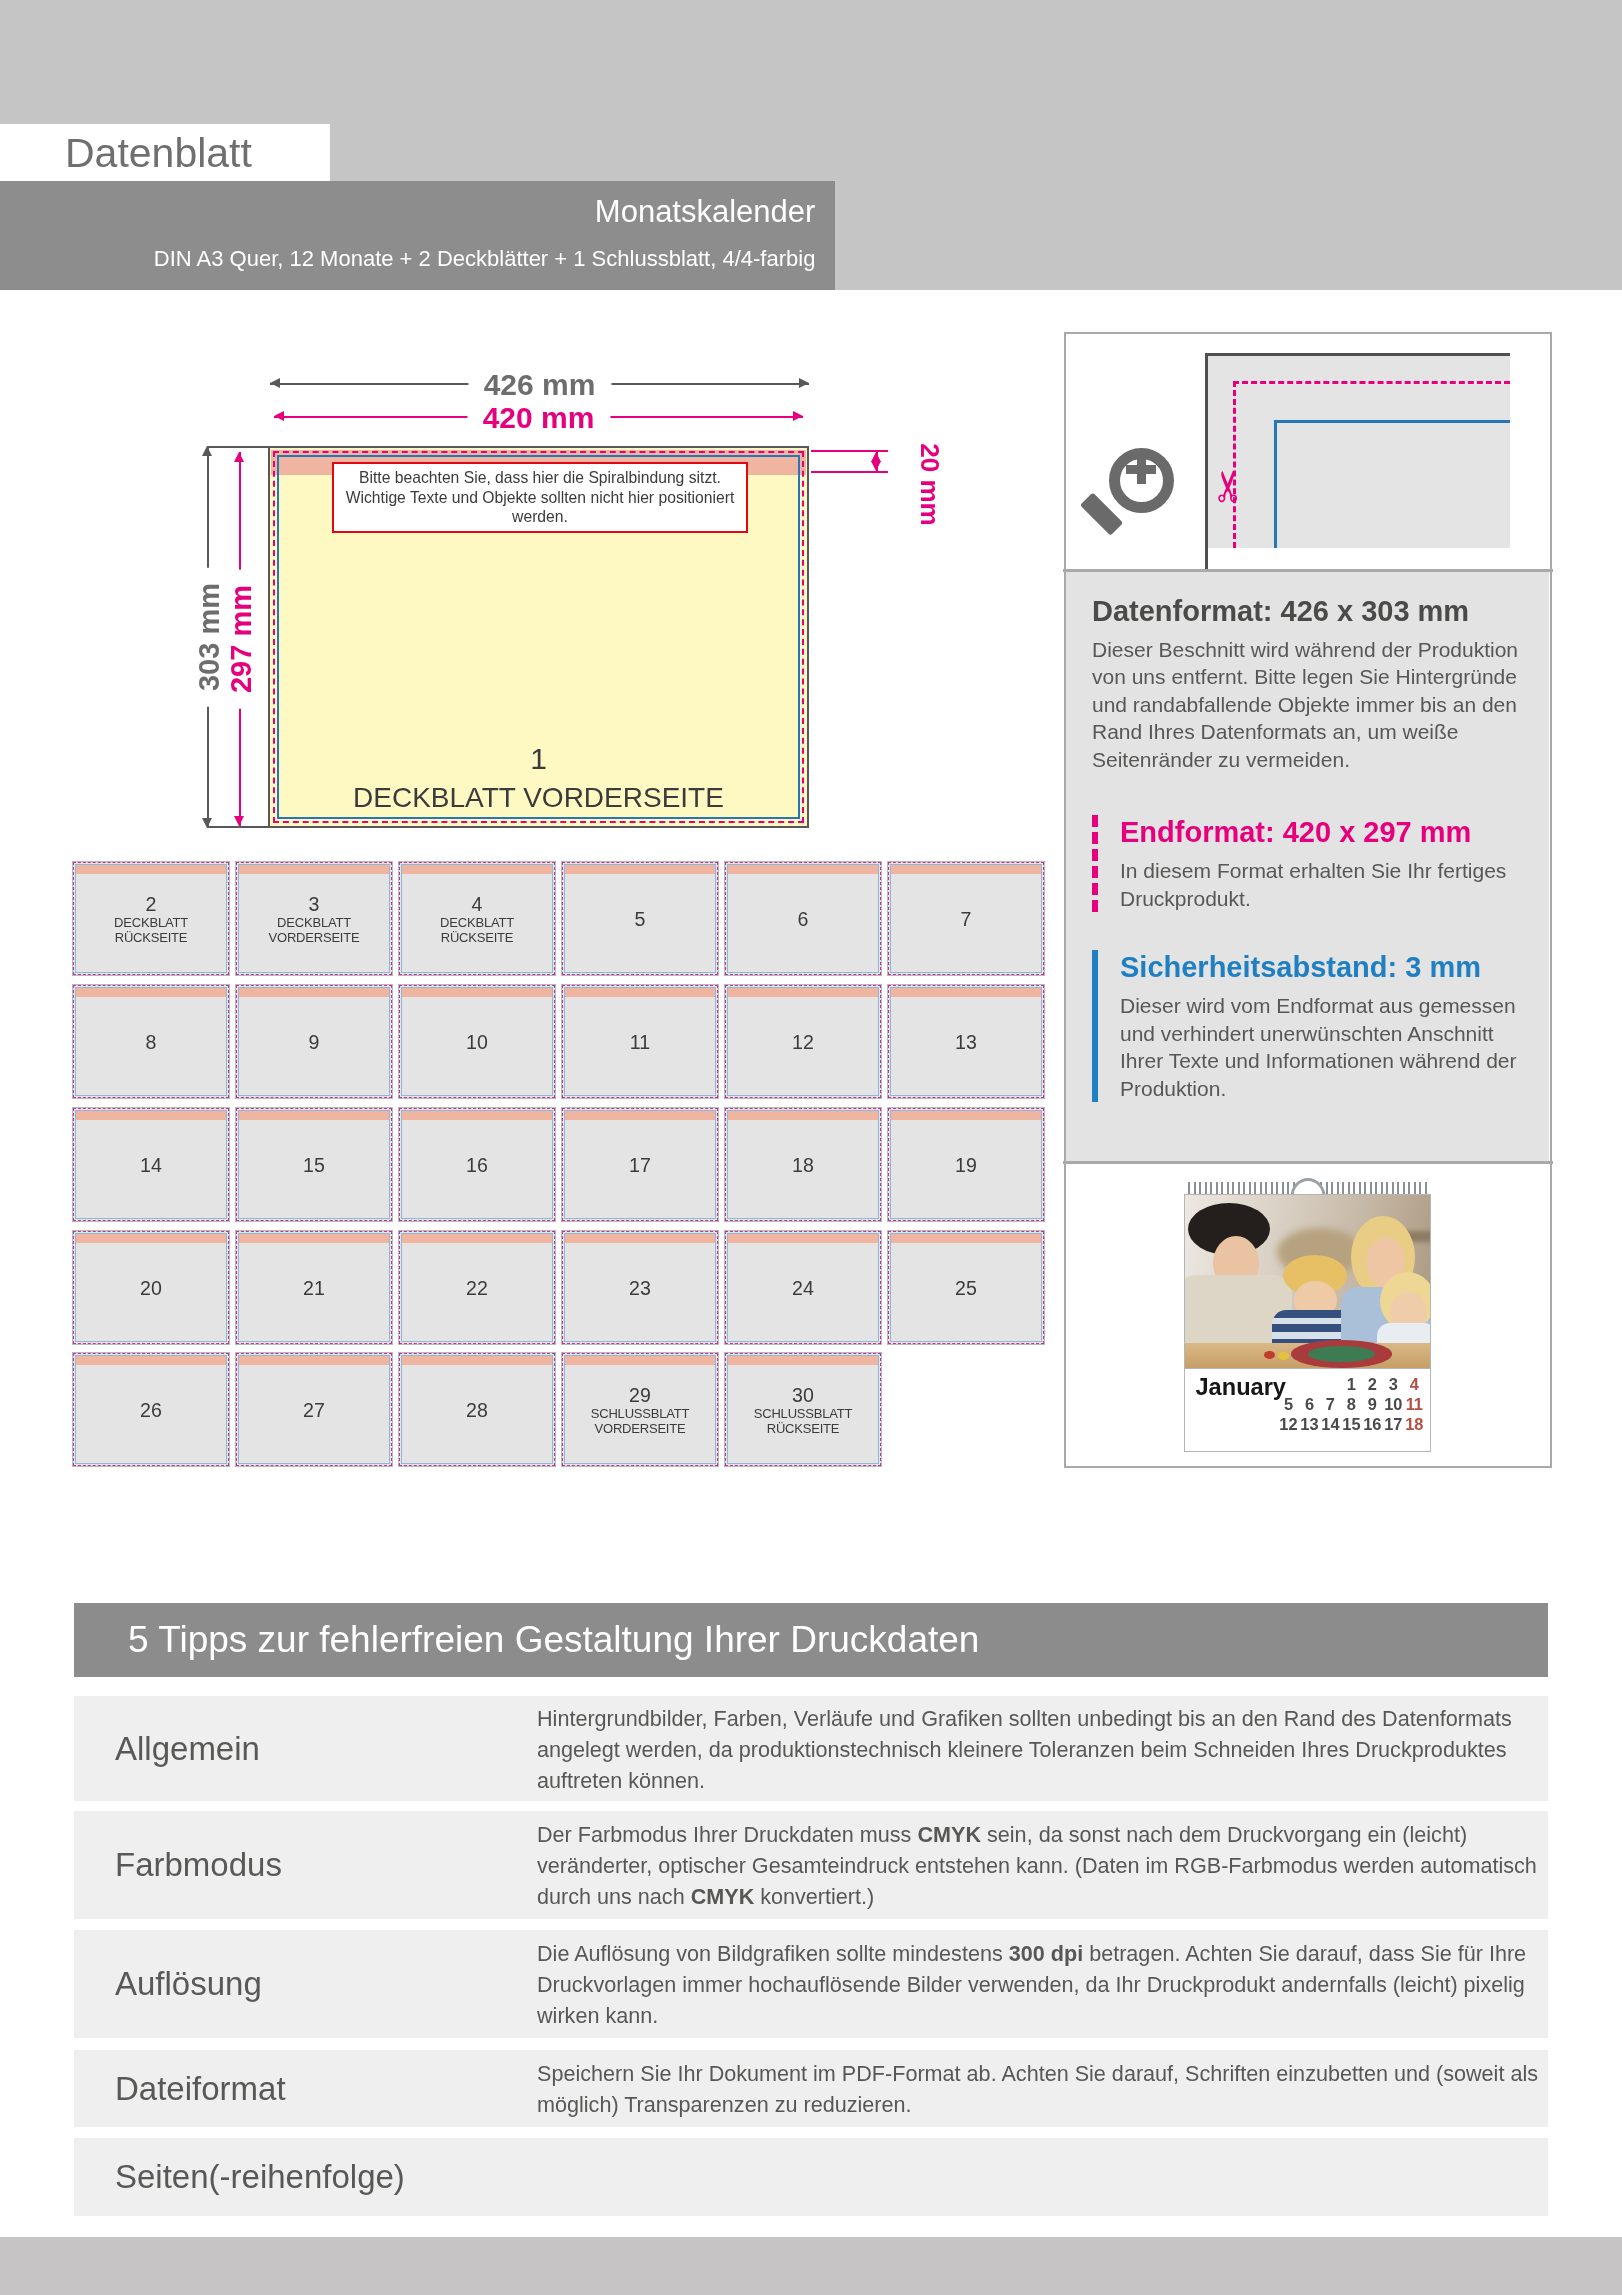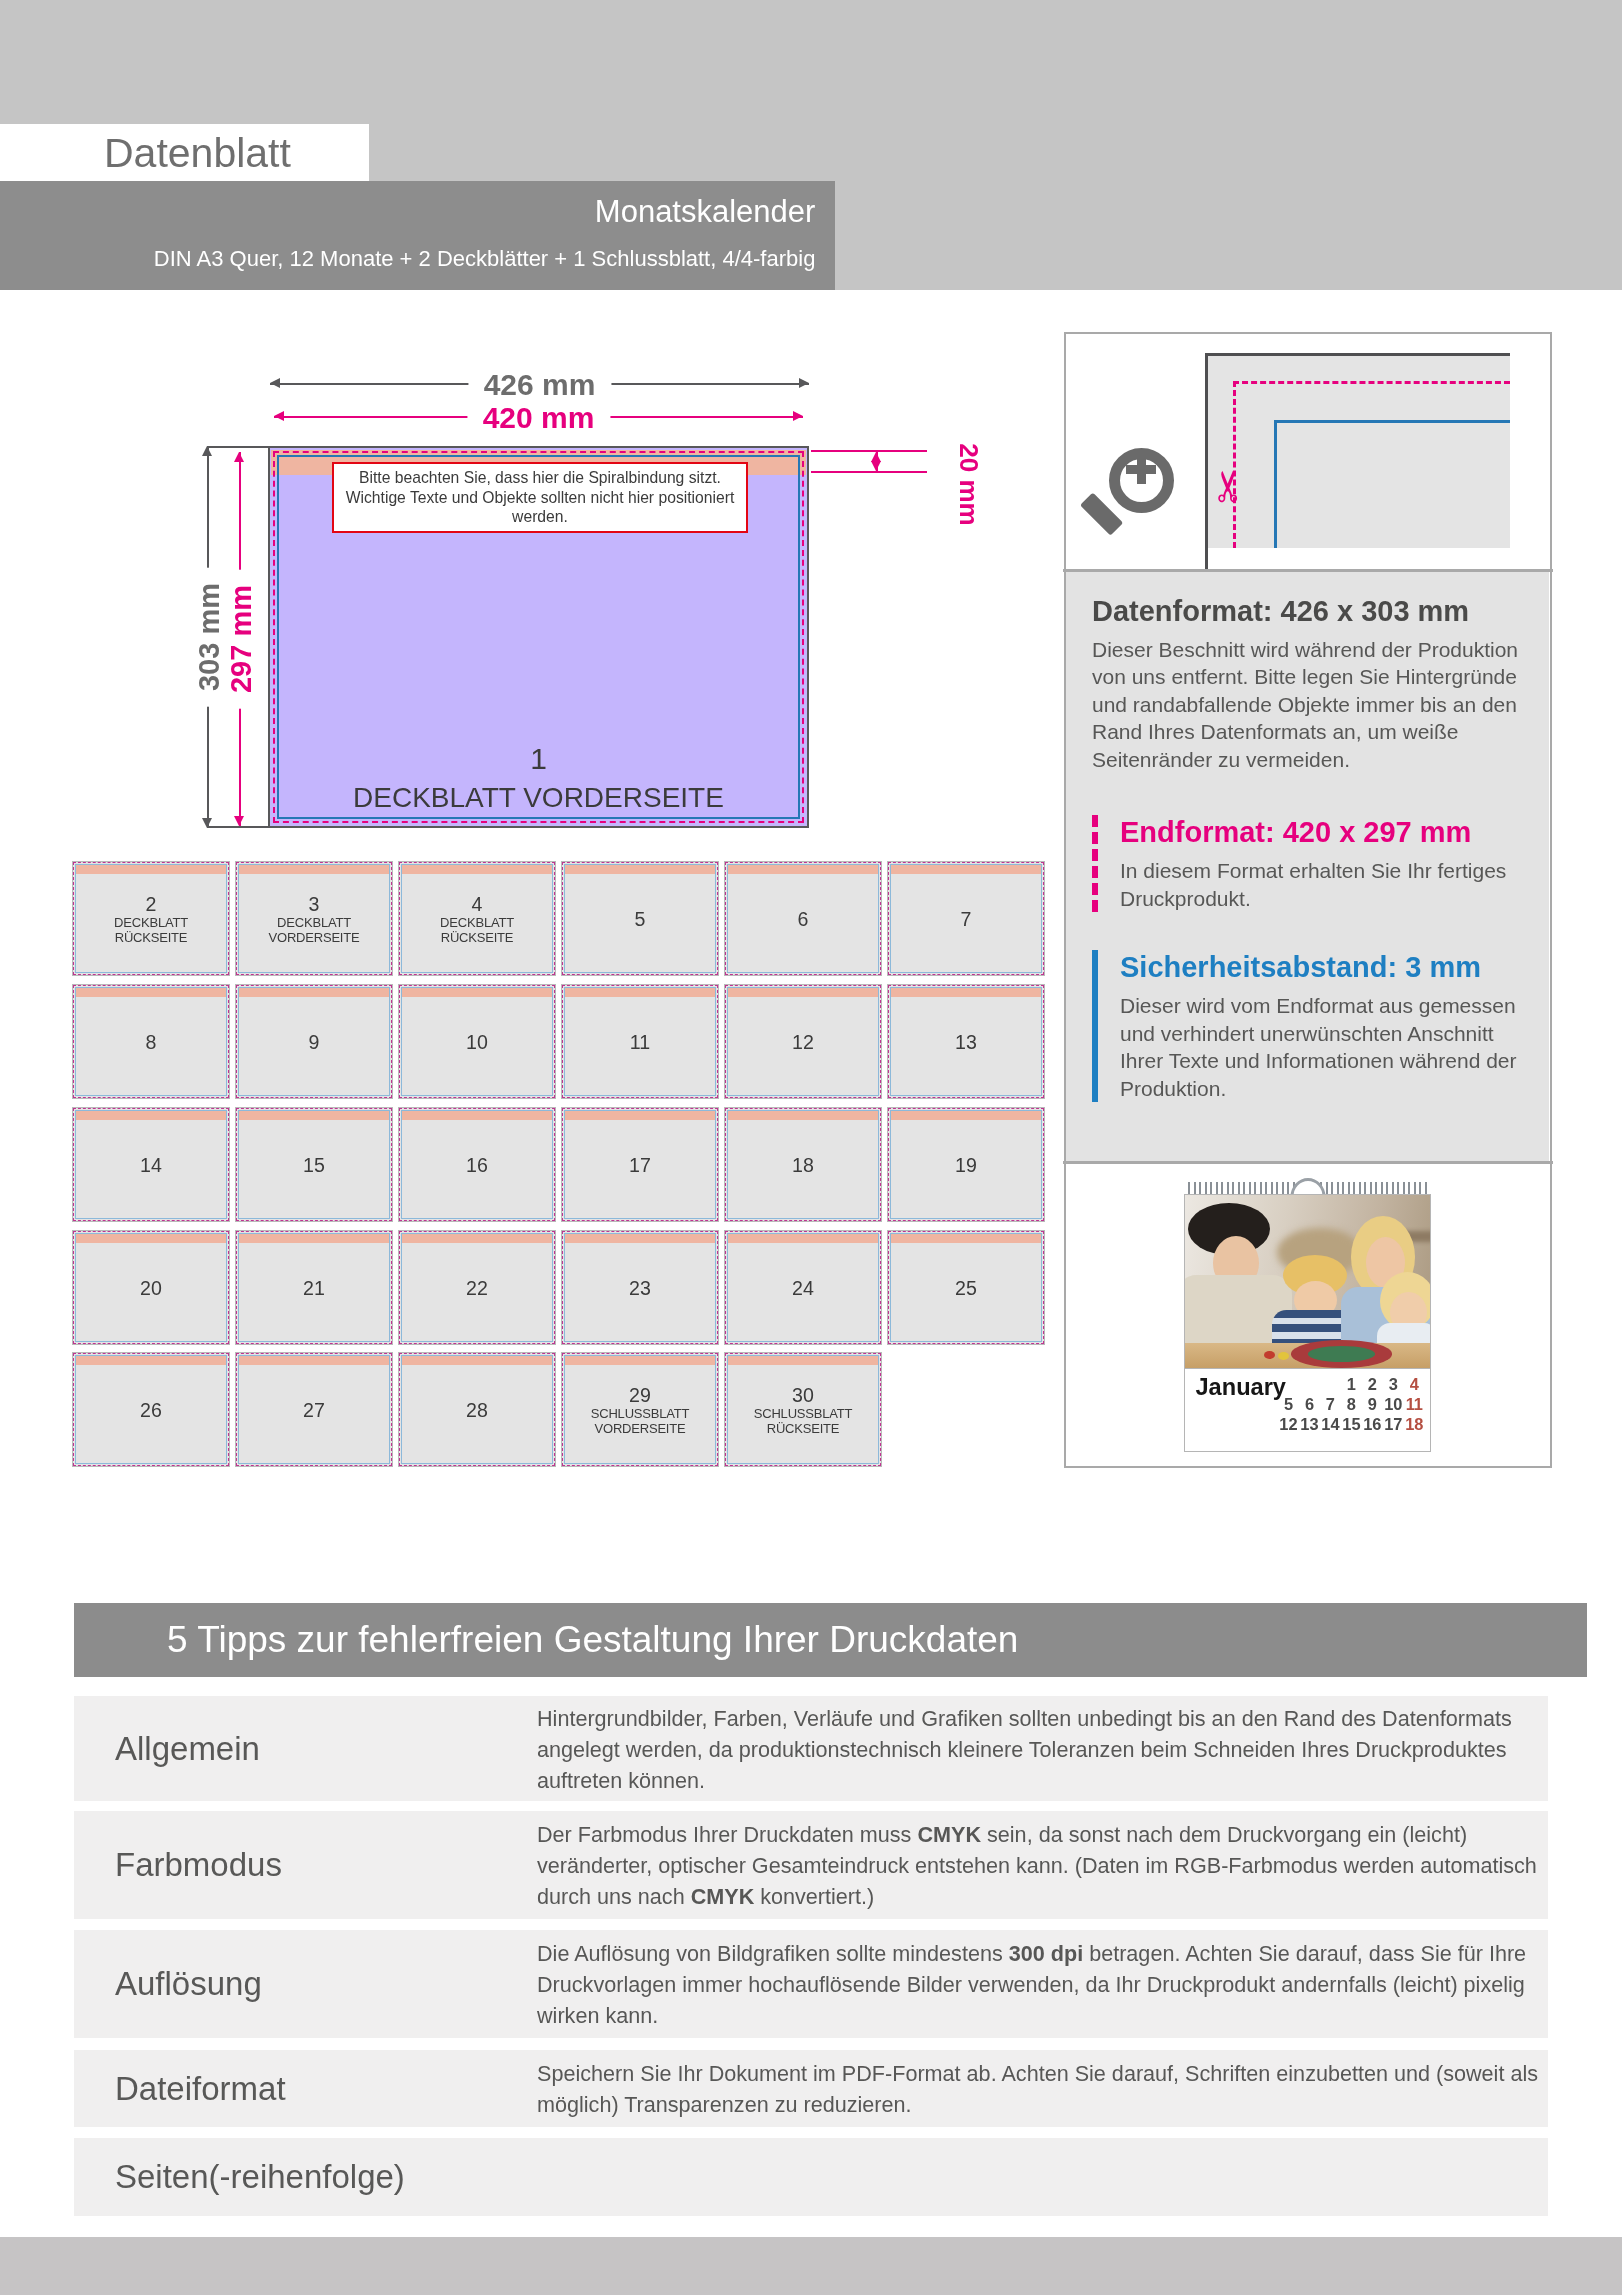--- a/index.html
+++ b/index.html
@@ -1,18 +1,18 @@
 <!DOCTYPE html>
 <html style="font-size:10.5px"><head>
 <meta charset="utf-8">
 <style>
   html,body{margin:0;padding:0;}
   body{width:1623px;height:2295px;position:relative;background:#fff;
        font-family:"Liberation Sans",sans-serif;color:#3b3b3b;overflow:hidden;}
-  .abs{position:absolute;padding-left:39px;}
+  .abs{position:absolute;}
 
   
   #hdr-bg{left:0;top:0;width:1623px;height:290px;background:#c5c5c5;}
   #hdr-white{left:0;top:124px;width:330px;height:58px;background:#fff;}
   #hdr-white span{display:block;padding-left:65px;line-height:58px;font-size:41px;color:#6f6f6f;}
   #hdr-band{left:0;top:181px;width:835px;height:109px;background:#8d8d8d;color:#fff;
             display:flex;flex-direction:column;align-items:flex-end;padding-right:19.6px;box-sizing:border-box;}
   #hdr-band .t1{font-size:31px;line-height:60px;margin-top:1.3px;}
   #hdr-band .t2{font-size:22px;line-height:34px;}
 
@@ -35,21 +35,21 @@
       background:#fff;padding:0 15.7px;font-size:29px;font-weight:700;white-space:nowrap;}
   #dim426{left:270px;top:366px;width:539px;color:#58585a;text-align:center;} #dim426 .lb{color:#6d6d6d;}
   #dim420{left:274px;top:399px;width:529px;color:#e6007e;}
   #dim303{left:190px;top:446px;height:382px;color:#58585a;} #dim303 .lb{color:#6d6d6d;}
   #dim297{left:222px;top:452px;height:374px;color:#e6007e;}
   #ext-t{left:208px;top:446px;width:62px;height:2px;background:#58585a;}
   #ext-b{left:208px;top:826px;width:62px;height:2px;background:#58585a;}
 
   
   #box1{left:268px;top:446px;width:541px;height:382px;border:2px solid #58585a;
-        background:#c4b5fd;box-sizing:border-box;}
+        background:#fef9c3;box-sizing:border-box;}
   #box1 .salmon1{position:absolute;left:0.7px;right:0.7px;top:2px;height:25px;background:#efb5a1;}
   #box1 .trim1{position:absolute;inset:3.3px;border:2px dashed #e6007e;}
   #box1 .safe1{position:absolute;inset:7.2px;border:2px solid #2577b5;}
   #notice{position:absolute;left:62px;top:14.4px;width:416px;background:#fff;border:2.6px solid #e30613;
           padding:3.9px 5.2px;text-align:center;font-size:15.7px;line-height:19.6px;color:#3b3b3b;box-sizing:border-box;}
   #box1 .n1{position:absolute;top:294px;left:0;width:100%;text-align:center;font-size:30px;}
   #box1 .plabel{position:absolute;top:334px;left:0;width:100%;text-align:center;font-size:28px;}
   #b20-t{left:811px;top:450px;width:77px;height:2px;background:#e6007e;}
   #b20-b{left:811px;top:471px;width:77px;height:2px;background:#e6007e;}
   #b20-ar{left:859px;top:452px;height:19px;width:34px;color:#e6007e;}

